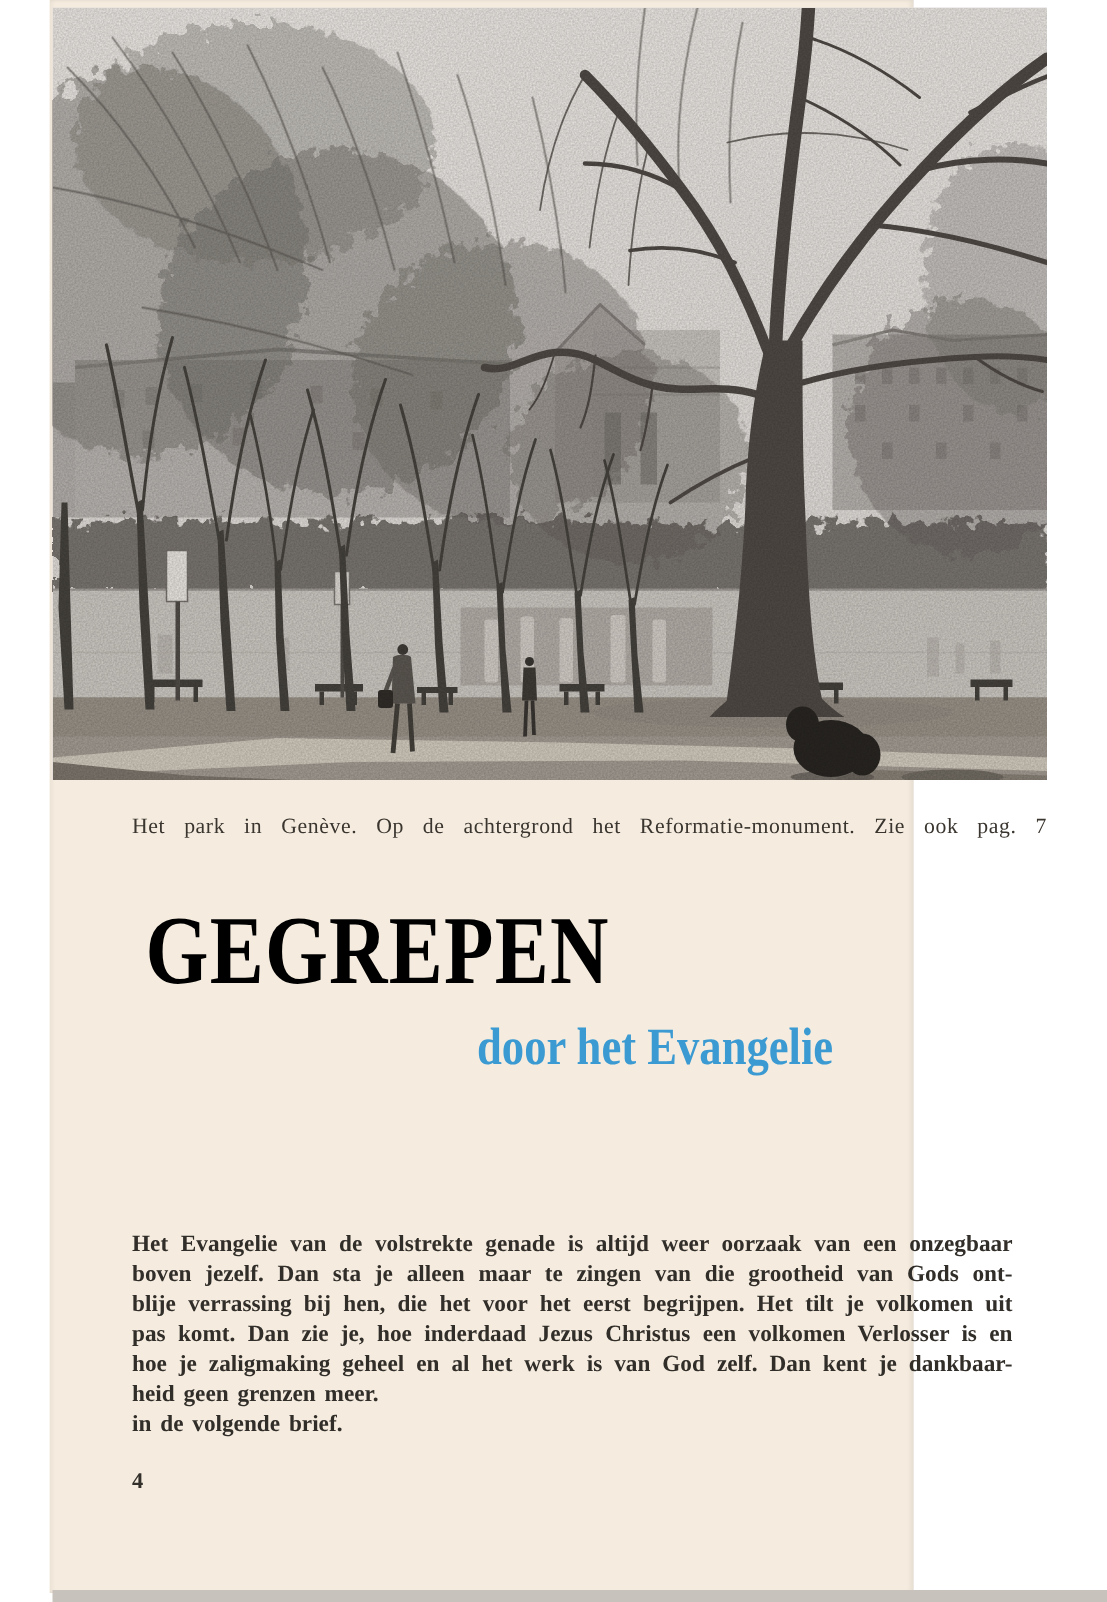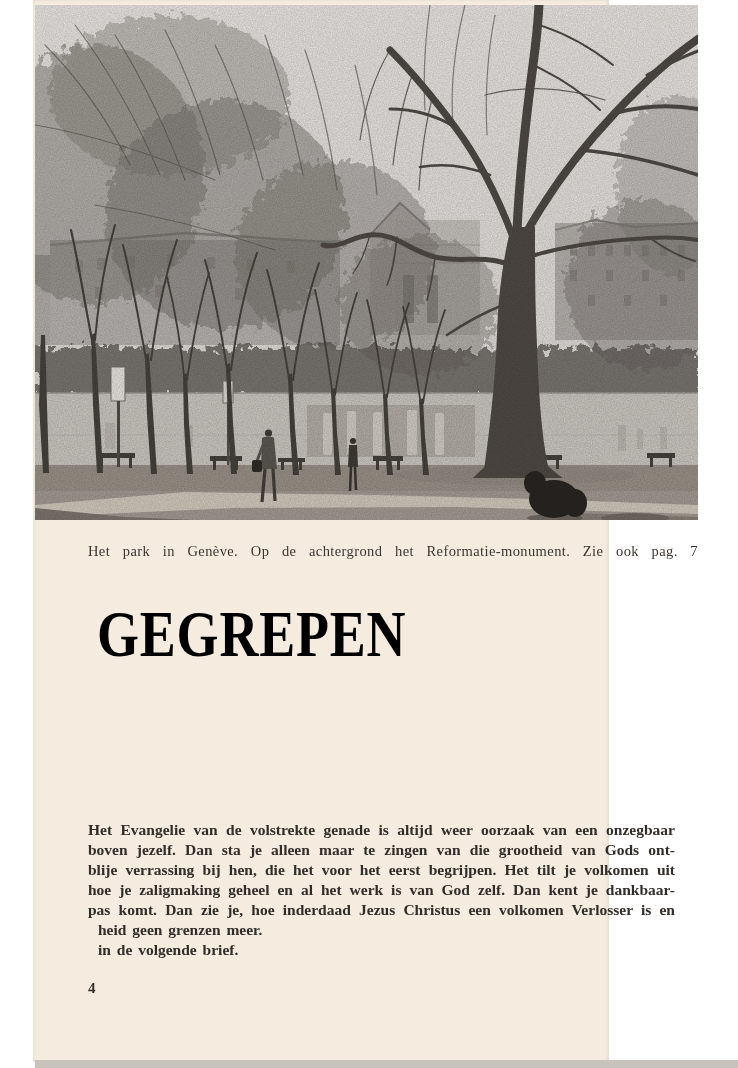--- a/index.html
+++ b/index.html
@@ -34,21 +34,21 @@
     position:absolute;left:285px;top:676px;color:#3b9ad2;font-weight:700;white-space:nowrap;
   }
   .subhead .subline{font-size:35px;line-height:43px;}
   .subhead .sscale{display:inline-block;transform:scaleX(0.85);transform-origin:0 50%;}
   .bodytext{
     position:absolute;left:55px;top:820px;width:587px;
     font-size:15.5px;line-height:20px;font-weight:700;color:#312d29;
     word-spacing:2px;
   }
   .bodytext .jl{text-align:justify;text-align-last:justify;}
-  .bodytext .ll{text-align:left;margin-left:10px;}
+  .bodytext .ll{text-align:left;}
   .pagenum{
     position:absolute;left:55px;top:980px;
     font-size:15px;font-weight:600;color:#33302c;
   }
   .bottom-strip{
     position:absolute;left:35px;top:1060px;width:703px;height:8px;
     background:#c7c2bb;
   }
 </style>
 </head>
@@ -284,28 +284,29 @@
         <rect x="0" y="0" width="663" height="515" fill="#e9ded6" opacity="0.07"></rect>
         <rect x="0" y="0" width="663" height="515" filter="url(#grain)" opacity="0.22"></rect>
       </svg>
     </div>
 
     <div class="caption">Het park in Genève. Op de achtergrond het Reformatie-monument. Zie ook pag. 7</div>
 
     <h1 class="headline"><span class="hscale">GEGREPEN</span></h1>
 
     <div class="subhead">
+      <div class="subline"><span class="sscale">door het Evangelie</span></div>
     </div>
 
     <div class="bodytext">
       <div class="jl">Het Evangelie van de volstrekte genade is altijd weer oorzaak van een onzegbaar</div>
       <div class="jl">boven jezelf. Dan sta je alleen maar te zingen van die grootheid van Gods ont-</div>
       <div class="jl">blije verrassing bij hen, die het voor het eerst begrijpen. Het tilt je volkomen uit</div>
+      <div class="jl">pas komt. Dan zie je, hoe inderdaad Jezus Christus een volkomen Verlosser is en</div>
       <div class="jl">hoe je zaligmaking geheel en al het werk is van God zelf. Dan kent je dankbaar-</div>
-      <div class="jl">pas komt. Dan zie je, hoe inderdaad Jezus Christus een volkomen Verlosser is en</div>
       <div class="ll">heid geen grenzen meer.</div>
       <div class="ll">in de volgende brief.</div>
     </div>
 
     <div class="pagenum">4</div>
   </div>
 
   <div class="bottom-strip"></div>
 </div>
 

